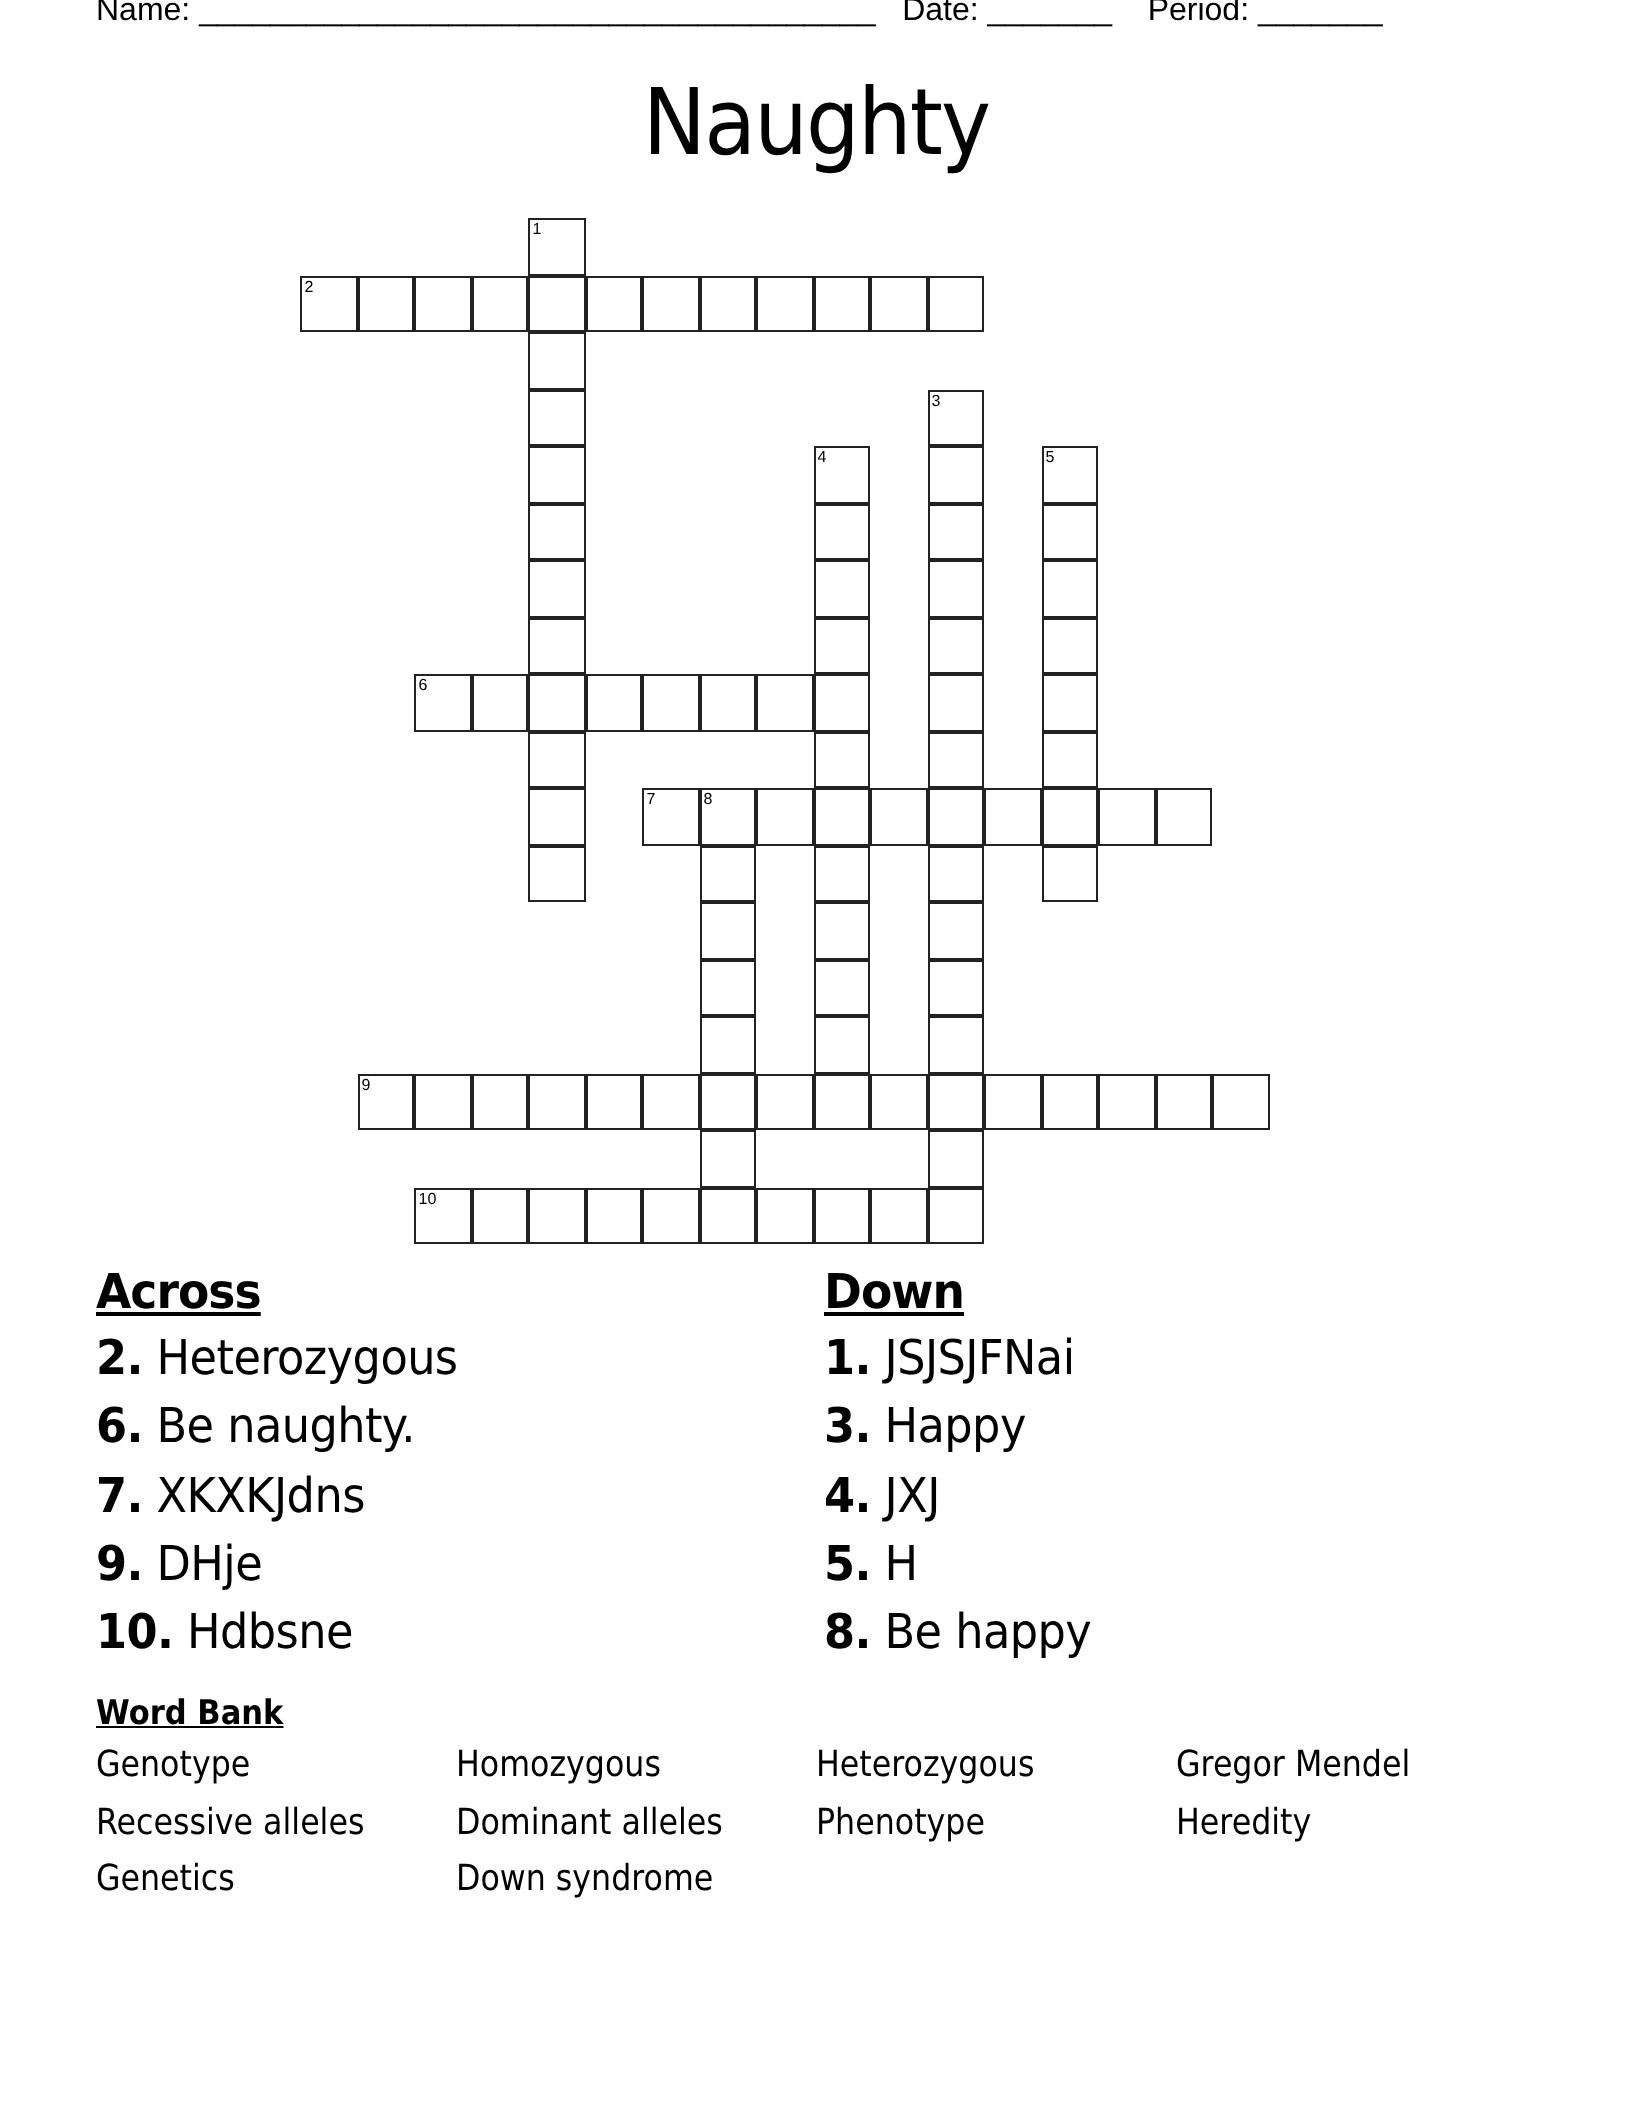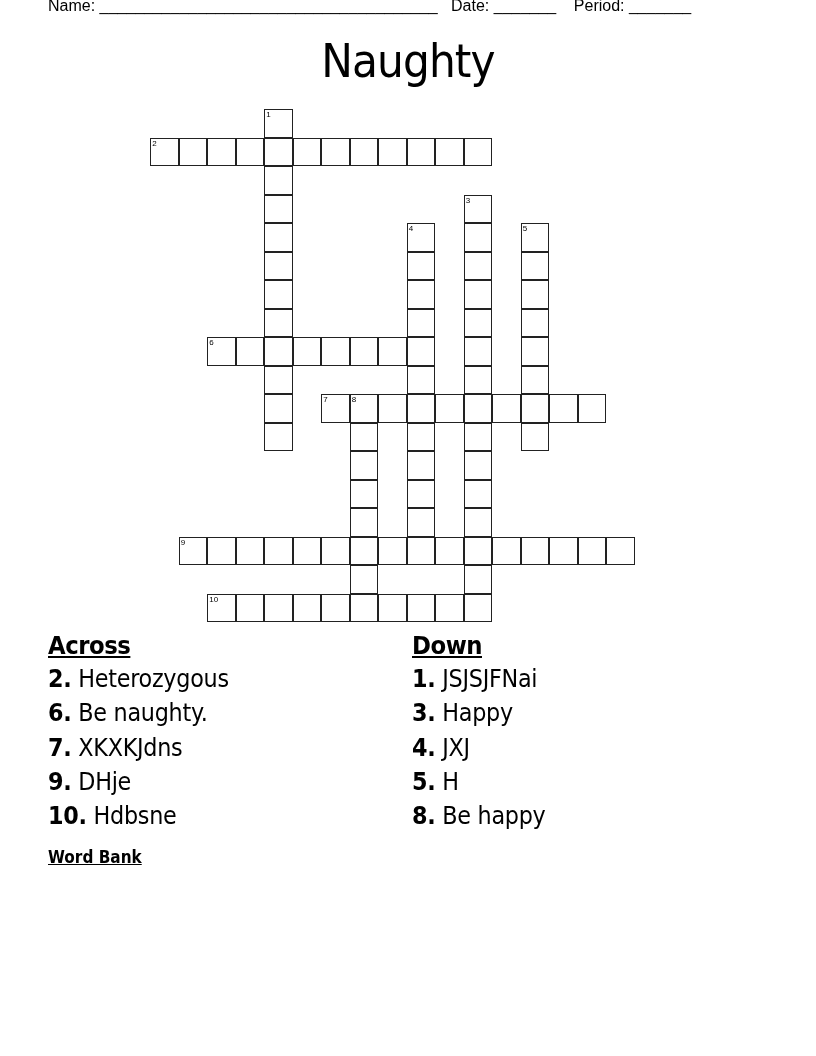--- a/index.html
+++ b/index.html
@@ -163,13 +163,25 @@
   <h2>Down</h2>
   <div class="clue"><b>1.</b><span> JSJSJFNai</span></div>
   <div class="clue"><b>3.</b><span> Happy</span></div>
   <div class="clue"><b>4.</b><span> JXJ</span></div>
   <div class="clue"><b>5.</b><span> H</span></div>
   <div class="clue"><b>8.</b><span> Be happy</span></div>
 </div>
 
 <div class="wordbank">
   <div class="wb-title">Word Bank</div>
+  <div class="wb-grid">
+    <div class="wb-item">Genotype</div>
+    <div class="wb-item">Homozygous</div>
+    <div class="wb-item">Heterozygous</div>
+    <div class="wb-item">Gregor Mendel</div>
+    <div class="wb-item">Recessive alleles</div>
+    <div class="wb-item">Dominant alleles</div>
+    <div class="wb-item">Phenotype</div>
+    <div class="wb-item">Heredity</div>
+    <div class="wb-item">Genetics</div>
+    <div class="wb-item">Down syndrome</div>
+  </div>
 </div>
 
 </body></html>

